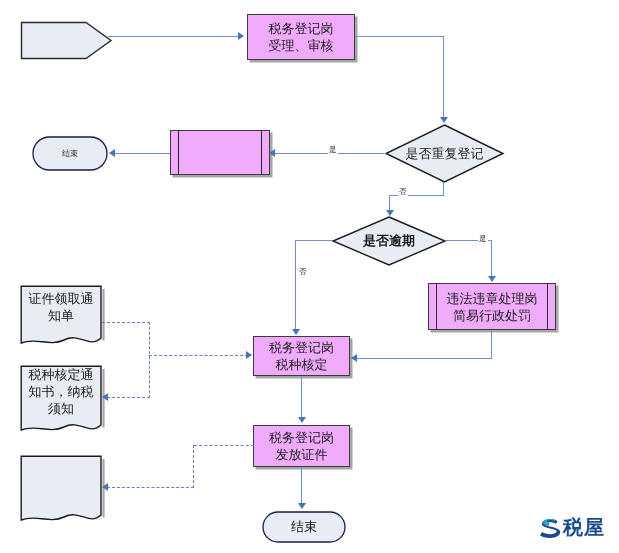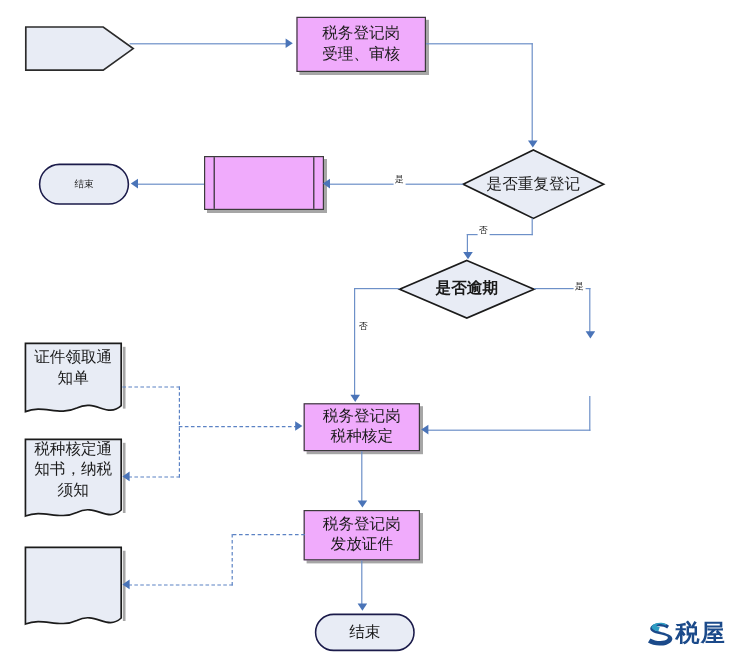--- a/index.html
+++ b/index.html
@@ -92,20 +92,26 @@
     <div class="label small">结束</div>
   </div>
 
   <div class="node" style="left:332px;top:216px;width:114px;height:50px;font-weight:bold;">
     <svg class="shape" width="114" height="50" viewBox="0 0 114 50">
       <polygon points="57,1 113,25 57,49 1,25" fill="#e8ecf5" stroke="#1b1b1b" stroke-width="1.4"></polygon>
     </svg>
     <div class="label">是否逾期</div>
   </div>
 
+  <div class="node proc" style="left:428px;top:283px;width:128px;height:47px;">
+    <span class="pre-bar" style="left:7px;"></span>
+    <span class="pre-bar" style="right:7px;"></span>
+    <div class="label">违法违章处理岗
+简易行政处罚</div>
+  </div>
 
   <div class="node proc" style="left:253px;top:336px;width:97px;height:40px;">
     <div class="label">税务登记岗
 税种核定</div>
   </div>
 
   <div class="node proc" style="left:253px;top:425px;width:97px;height:42px;">
     <div class="label">税务登记岗
 发放证件</div>
   </div>

